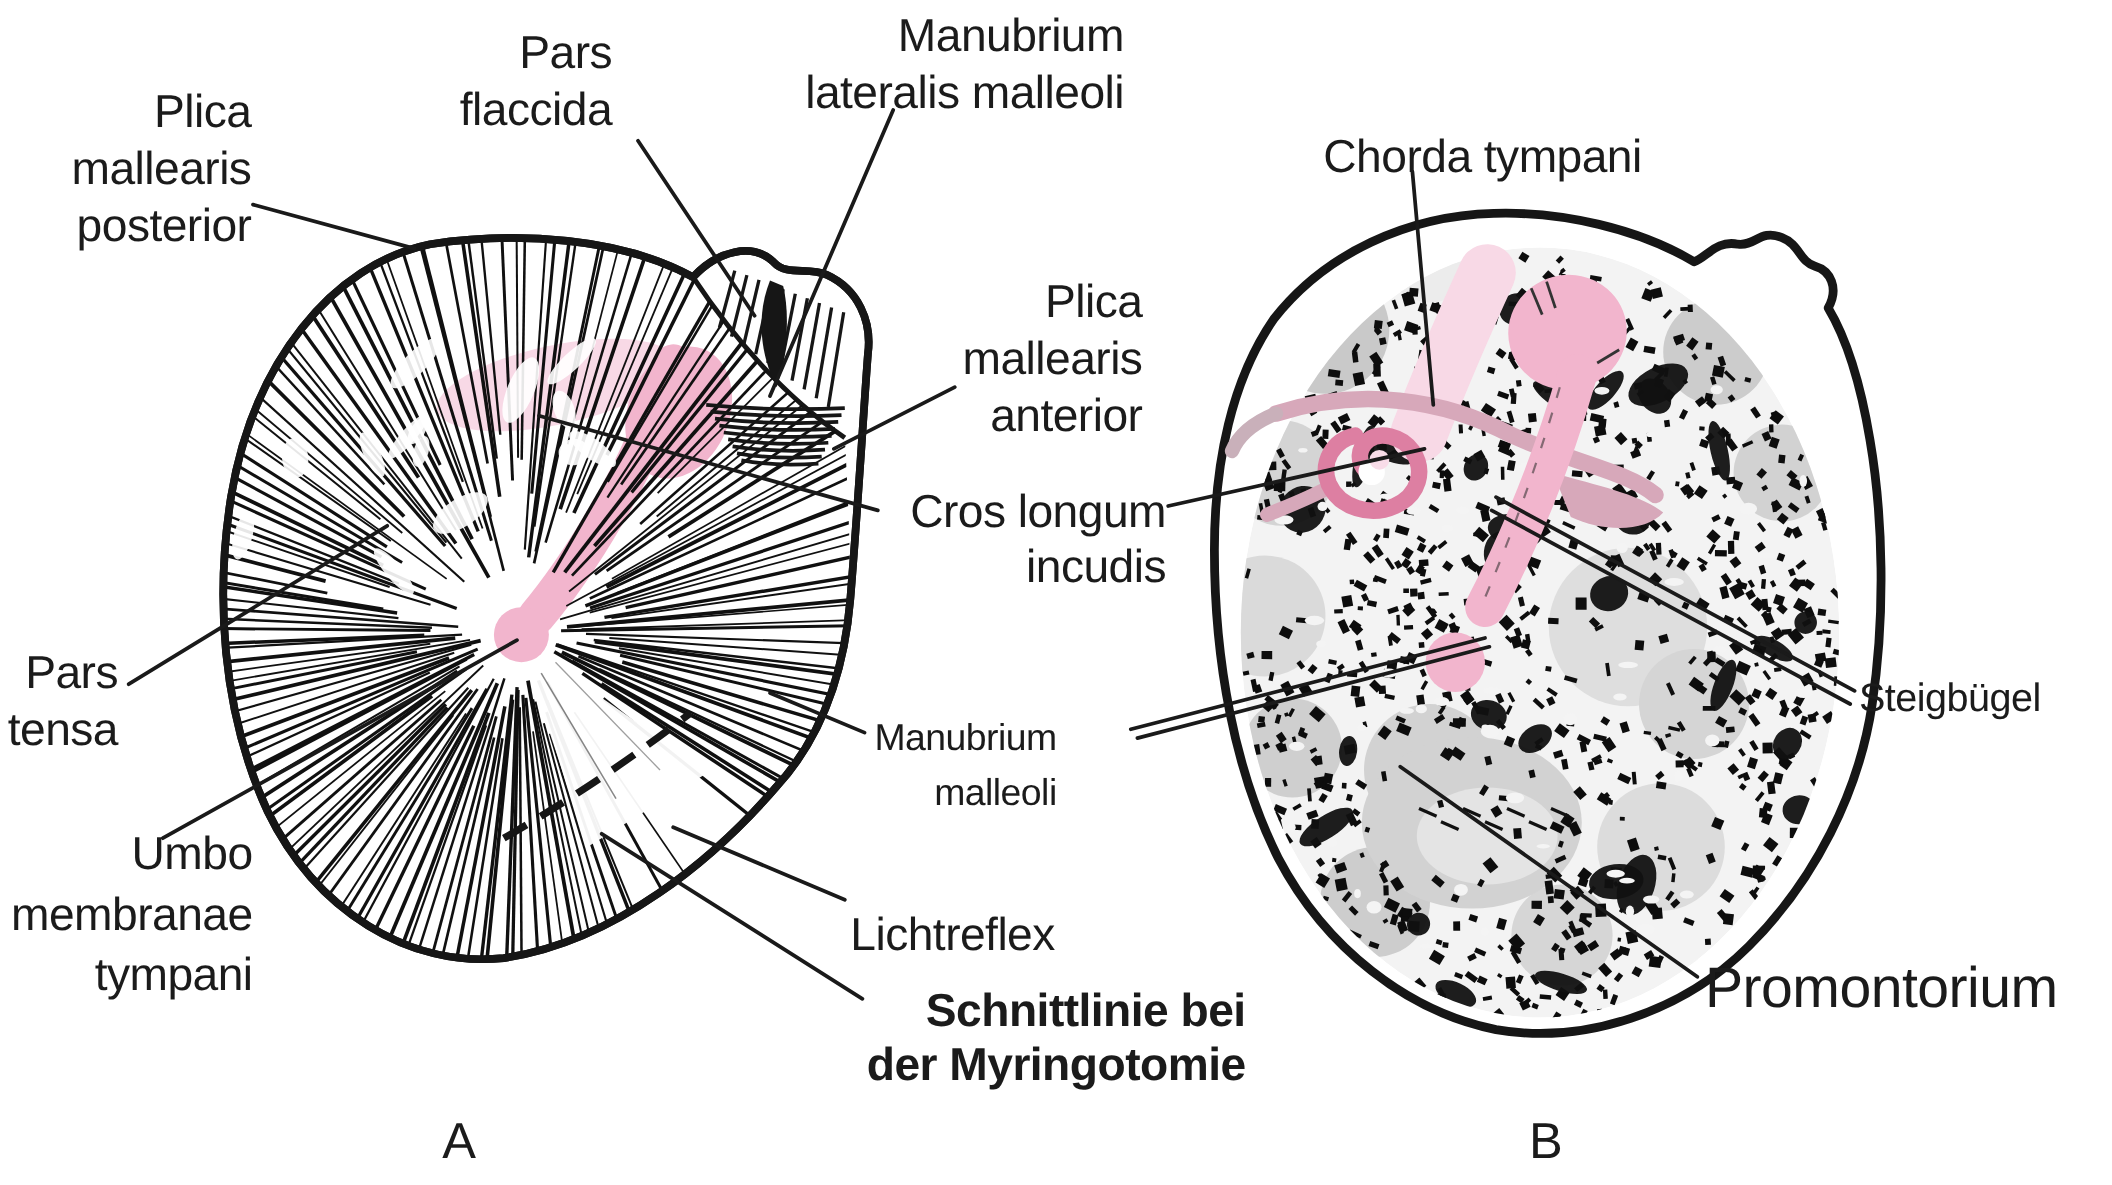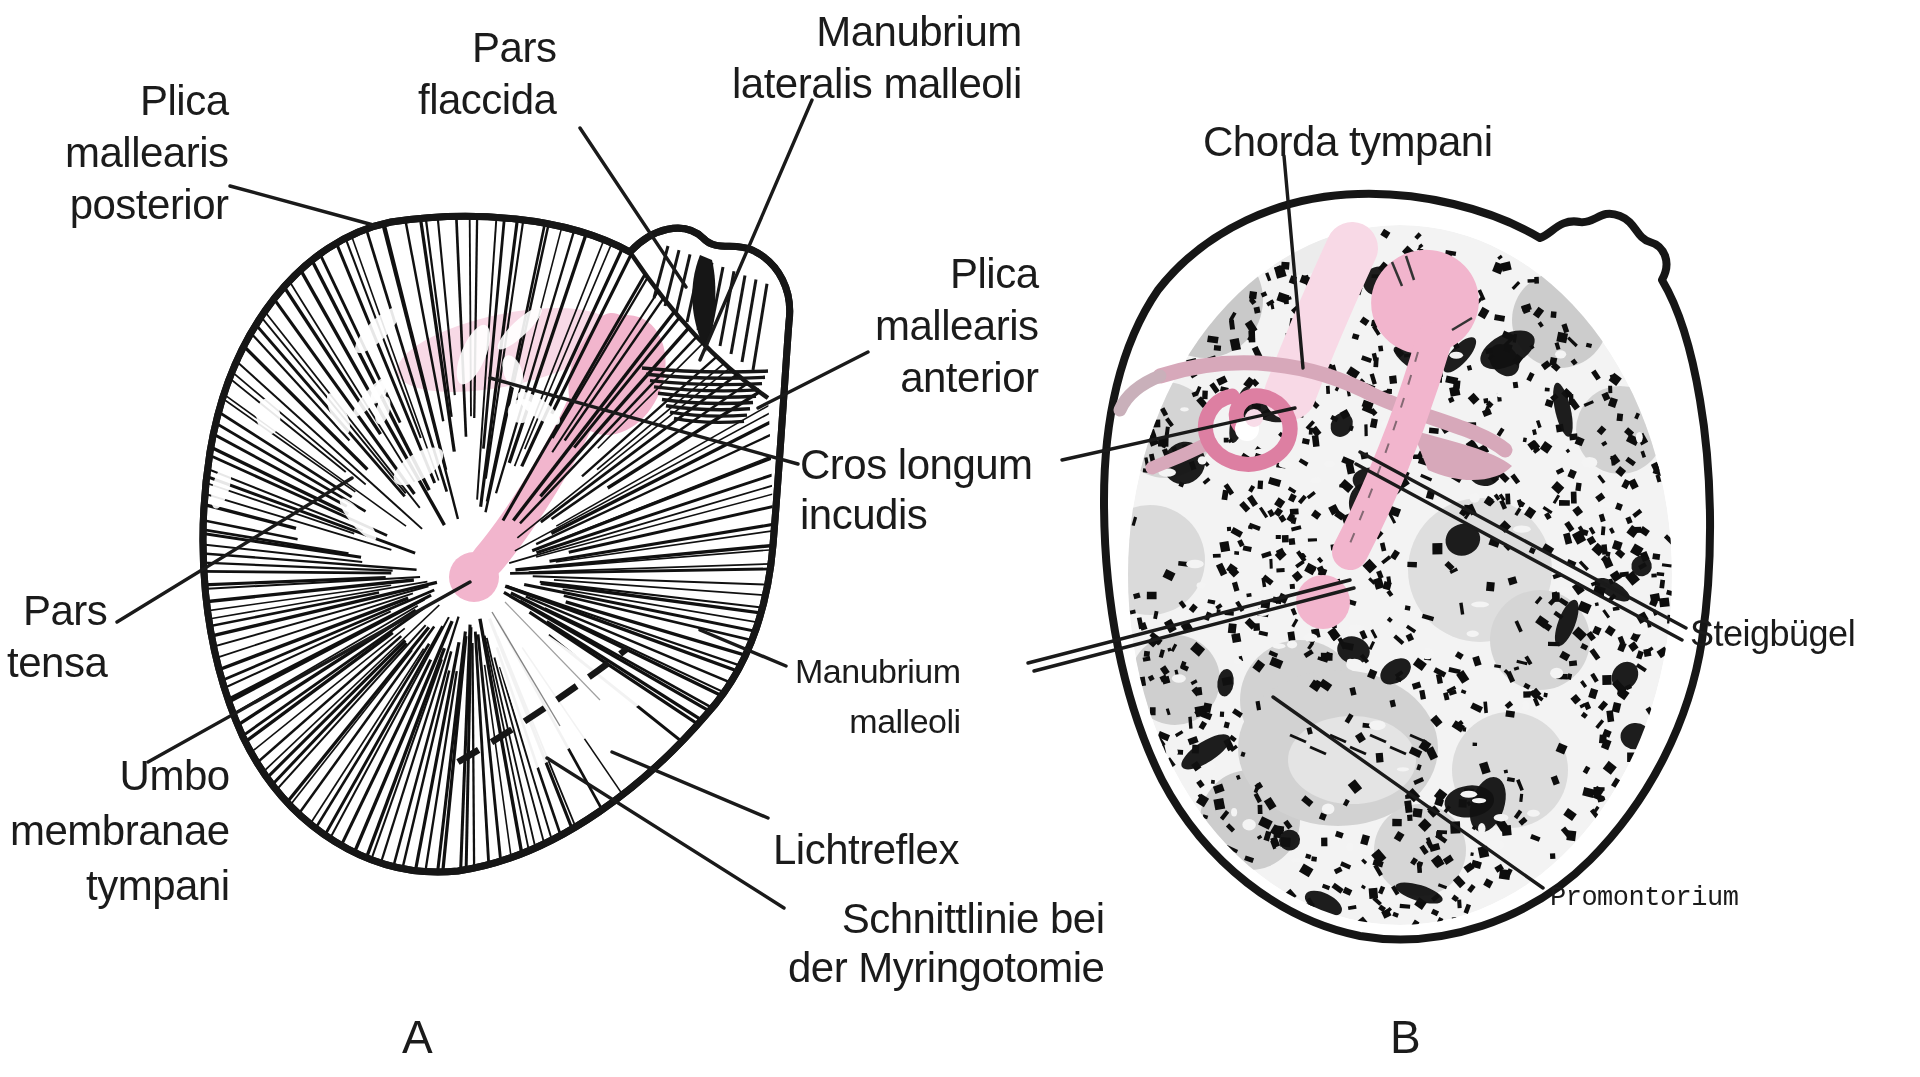--- a/index.html
+++ b/index.html
@@ -1,21 +1,21 @@
 <!DOCTYPE html>
 <html><head>
 <meta charset="utf-8">
 <style>
   html,body{margin:0;padding:0;background:#ffffff;}
   #canvas{position:relative;width:1920px;height:1077px;background:#ffffff;overflow:hidden;
           font-family:"Liberation Sans",sans-serif;}
   #art{position:absolute;left:0;top:0;}
   .lab{position:absolute;font-family:"Liberation Sans",sans-serif;color:#1b1b1b;
        white-space:pre-line;letter-spacing:-0.5px;text-align:right;}
-  .lab.center{text-align:left;}
+  .lab.center{text-align:right;}
   .panel-letter{position:absolute;font-family:"Liberation Sans",sans-serif;color:#1b1b1b;
        font-size:46px;line-height:46px;}
 </style>
 </head>
 <body>
 
 <div id="canvas">
   <svg id="art" width="1920" height="1077" viewBox="0 0 1920 1077">
       <defs>
         <clipPath id="clipA">
@@ -1236,20 +1236,20 @@
       <div class="lab center" style="left: 800px; top: 440px; font-size: 42px; line-height: 50px; width: 260px;">Cros longum
 incudis</div>
       <div class="lab" style="left: 7px; top: 585px; font-size: 42px; line-height: 52px;">Pars
 tensa</div>
       <div class="lab" style="left: 10px; top: 748px; font-size: 42px; line-height: 55px;">Umbo
 membranae
 tympani</div>
       <div class="lab" style="left: 795px; top: 646px; font-size: 34px; line-height: 50px;">Manubrium
 malleoli</div>
       <div class="lab" style="left: 773px; top: 824px; font-size: 42px; line-height: 52px;">Lichtreflex</div>
-      <div class="lab" style="left: 788px; top: 894px; font-size: 42px; line-height: 49px;">Schnittlinie bei
+      <div class="lab" style="left: 788px; top: 894px; font-size: 42px; line-height: 49px; font-weight: bold;">Schnittlinie bei
 der Myringotomie</div>
       <div class="lab" style="left: 1690px; top: 608px; font-size: 36px; line-height: 52px;">Steigbügel</div>
-      <div class="lab" style="left: 1550px; top: 872px; font-size: 27px; line-height: 52px; font-family: Liberation Mono, monospace;">Promontorium</div>
+      <div class="lab" style="left: 1550px; top: 872px; font-size: 52px; line-height: 52px;">Promontorium</div>
     </div>
   <div class="panel-letter" style="left:402px;top:1014px;">A</div>
   <div class="panel-letter" style="left:1390px;top:1014px;">B</div>
 </div>
 
 </body></html>

